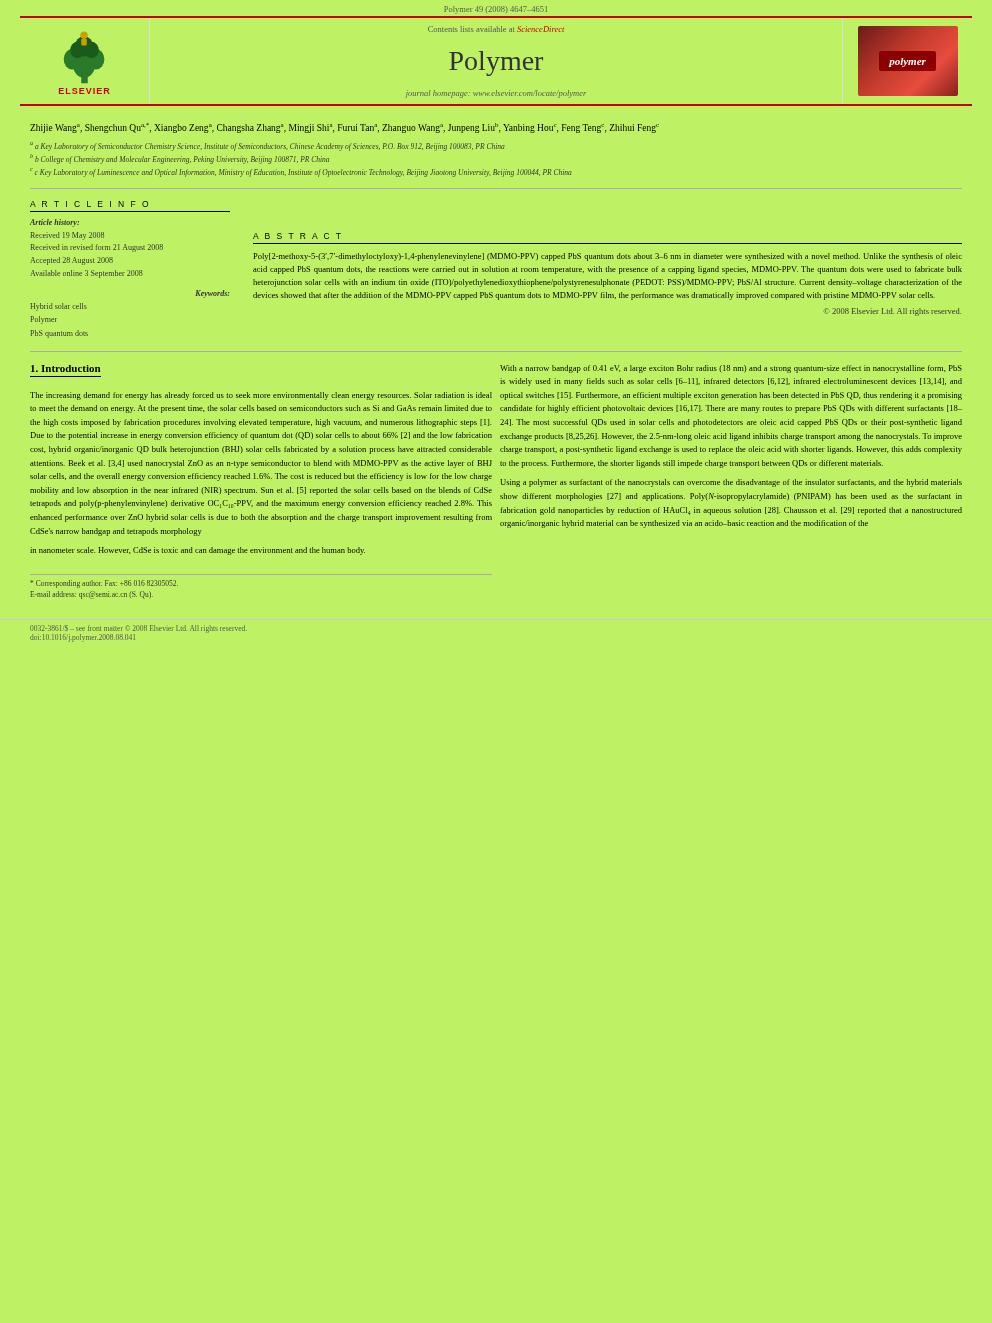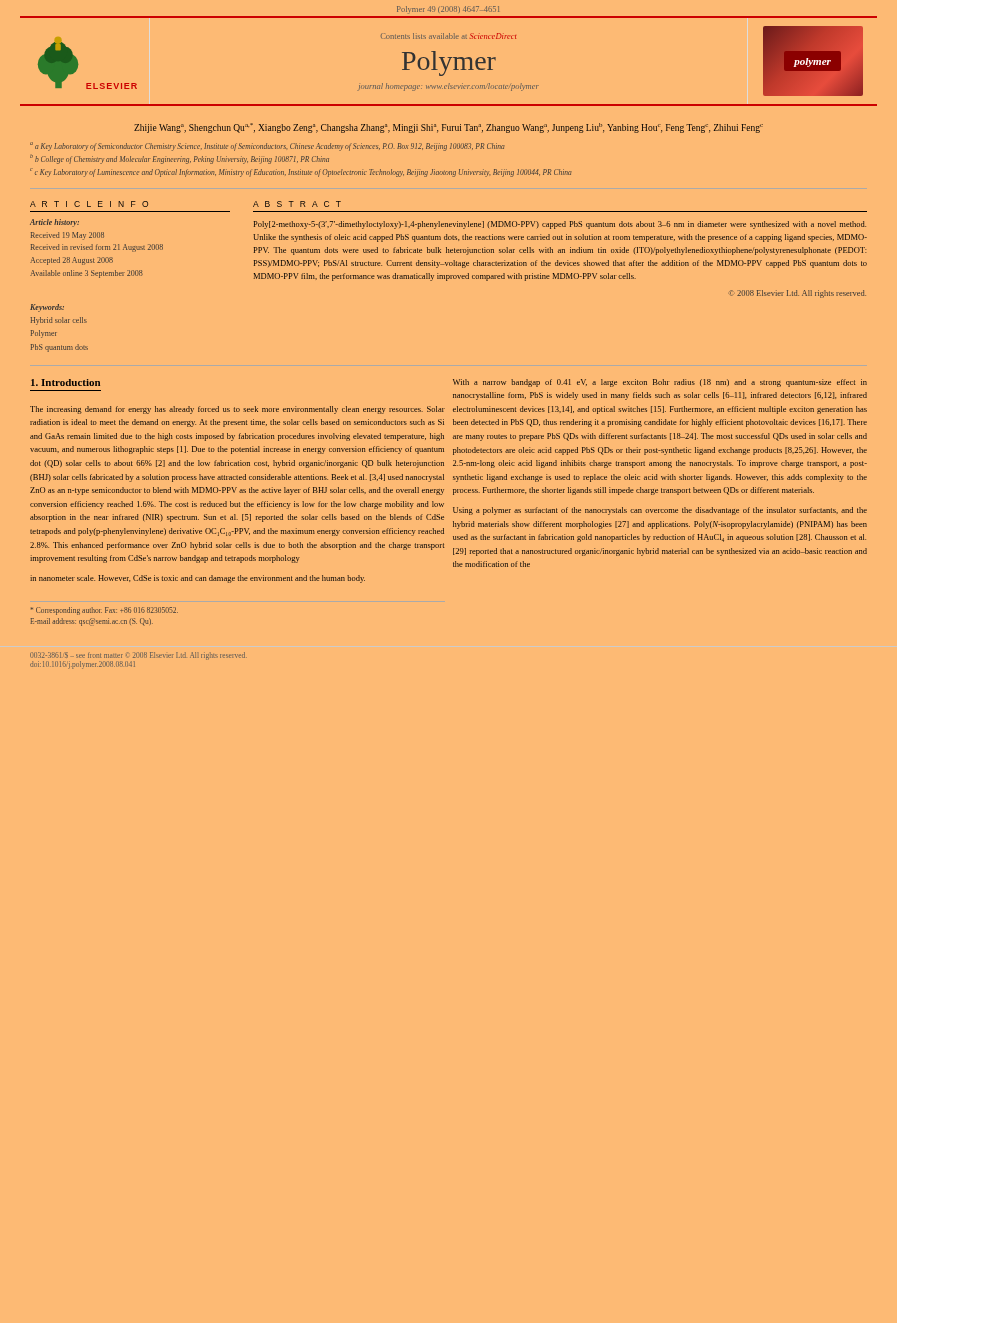--- a/index.html
+++ b/index.html
@@ -6,23 +6,23 @@
     body {
       background: #fff;
       font-family: "Times New Roman", Times, serif;
       font-size: 10px;
       color: #000;
       width: 992px;
       min-height: 1323px;
     }
 
     .page-wrapper {
-      width: 897px;
+      width: 992px;
       min-height: 1323px;
-      background: #fdba74;
+      background: #bef264;
       padding: 0;
     }
 
     
     .top-bar {
       text-align: center;
       font-size: 8.5px;
       color: #555;
       padding: 4px 0 2px 0;
       border-bottom: none;
@@ -46,38 +46,40 @@
       border-right: 1px solid #ddd;
       padding: 6px;
     }
 
     .elsevier-logo {
       text-align: center;
     }
 
     .elsevier-logo .logo-box {
       display: flex;
-      align-items: flex-end;
+      flex-direction: column;
+      align-items: center;
     }
 
     .elsevier-logo .brand-text {
       font-size: 9px;
       font-weight: bold;
       color: #c00;
       letter-spacing: 1px;
       font-family: Arial, sans-serif;
     }
 
     .header-center {
       flex: 1;
       display: flex;
       flex-direction: column;
       align-items: center;
       justify-content: center;
       padding: 5px 10px;
+      gap: 7px;
     }
 
     .sciencedirect-line {
       font-size: 8.5px;
       color: #555;
       margin-bottom: 4px;
     }
 
     .sciencedirect-link {
       color: #c00;
@@ -128,21 +130,20 @@
       font-family: "Times New Roman", Times, serif;
       color: #000;
       margin-bottom: 10px;
       line-height: 1.35;
     }
 
     .authors-line {
       font-size: 9.5px;
       margin-bottom: 4px;
       line-height: 1.5;
-      text-align: center;
     }
 
     .authors-line sup {
       font-size: 7px;
     }
 
     .affiliations {
       font-size: 7.5px;
       color: #333;
       font-style: italic;
@@ -168,20 +169,21 @@
       margin-bottom: 10px;
     }
 
     .col-left {
       width: 200px;
       flex-shrink: 0;
     }
 
     .col-right {
       flex: 1;
+      margin-top: 32px;
     }
 
     .section-label {
       font-size: 8.5px;
       letter-spacing: 2px;
       color: #000;
       border-bottom: 1px solid #000;
       padding-bottom: 2px;
       margin-bottom: 6px;
       font-family: Arial, sans-serif;
@@ -199,22 +201,23 @@
       font-size: 8px;
       color: #333;
       line-height: 1.6;
     }
 
     .keywords-label {
       font-size: 8px;
       font-style: italic;
       font-weight: bold;
       color: #333;
-      margin-top: 22px;
+      margin-top: 8px;
       margin-bottom: 2px;
+      text-align: right;
     }
 
     .keywords-item {
       font-size: 8px;
       color: #333;
       line-height: 1.7;
     }
 
     .abstract-text {
       font-size: 8.5px;

